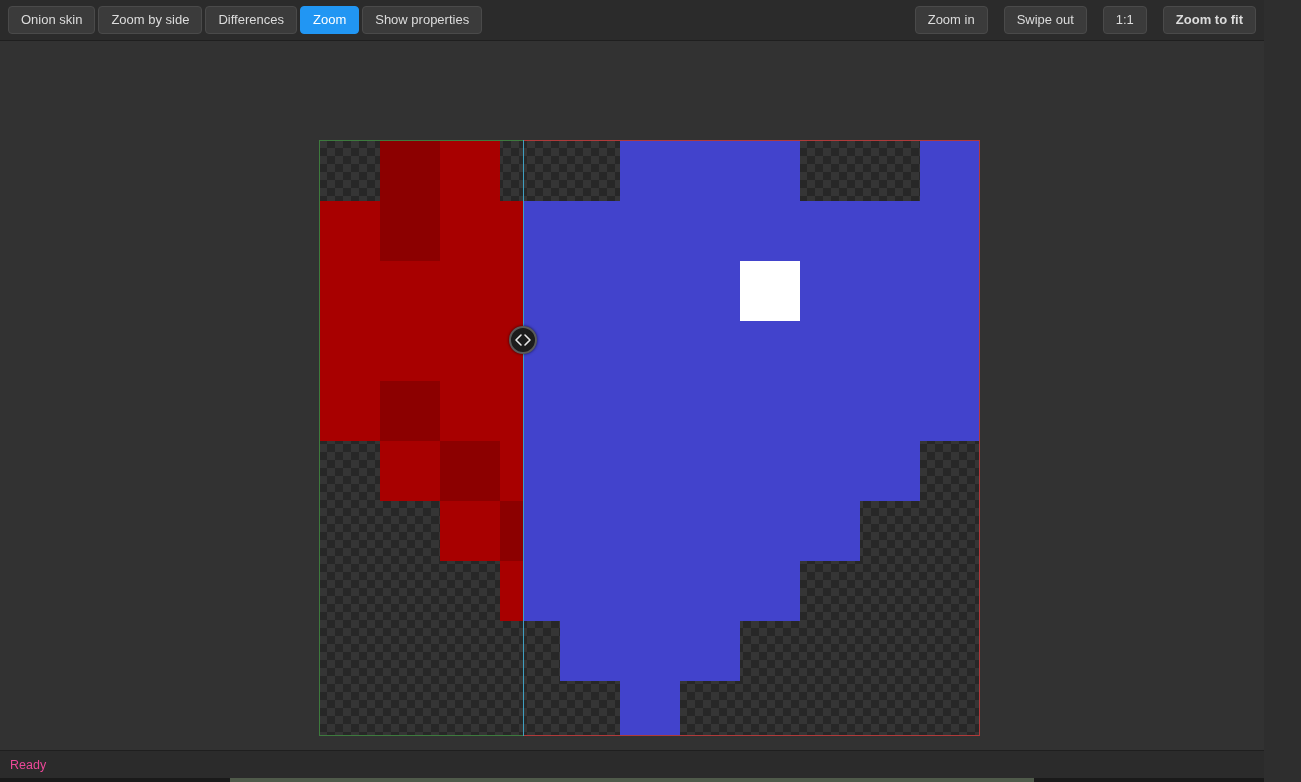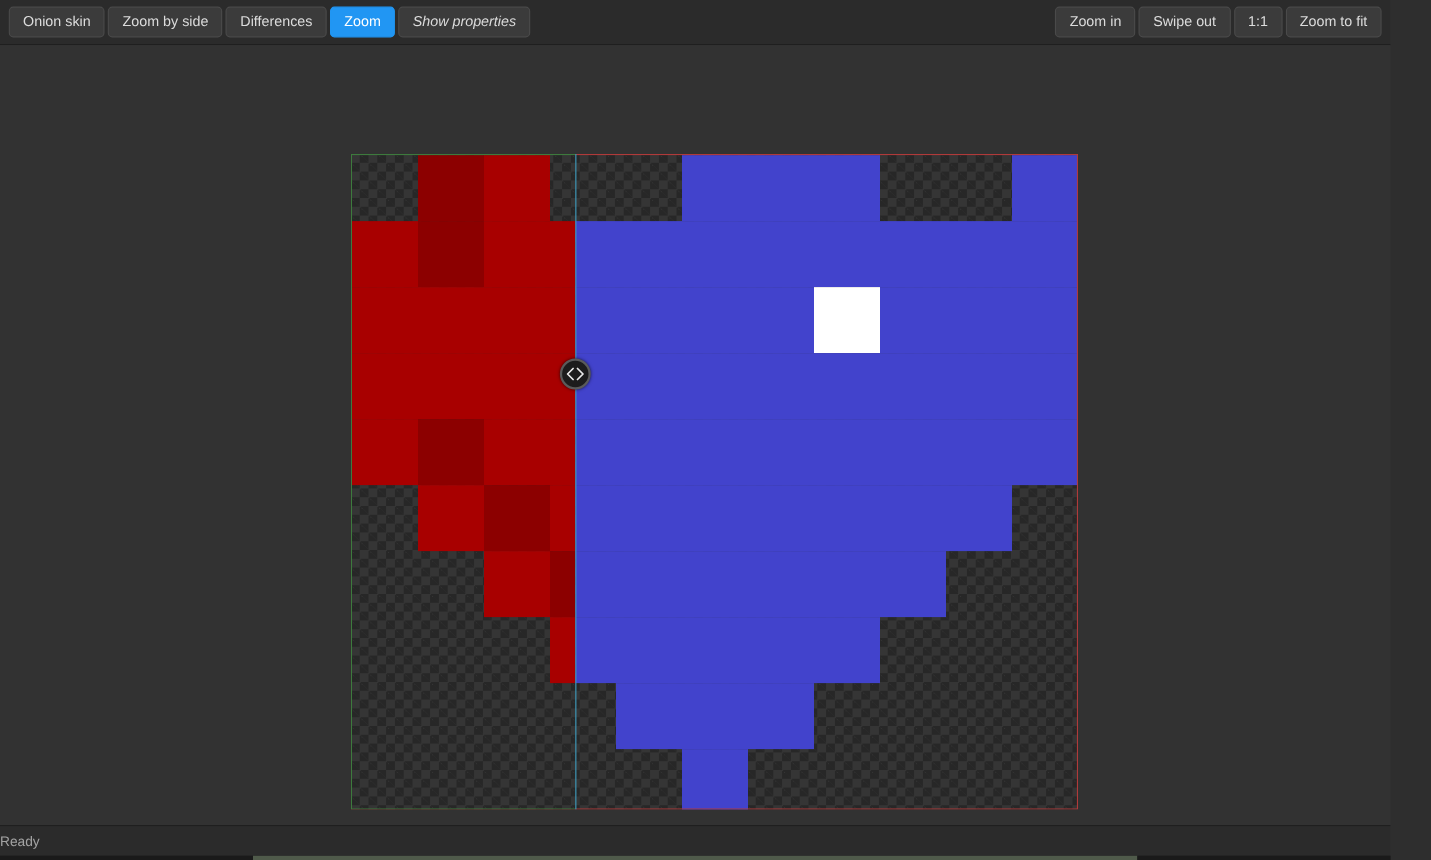--- a/index.html
+++ b/index.html
@@ -45,23 +45,23 @@
     cursor: pointer;
     white-space: nowrap;
     user-select: none;
     text-align: center;
   }
   .tbtn.active {
     background: #2196f3;
     border-color: #2196f3;
     color: #ffffff;
   }
-  .tbtn.last { margin-right: 4px; font-style: italic; }
-  .right-group .tbtn { margin-right: 3px; }
-  .right-group .tbtn:last-child { margin-right: 0; }
+  .tbtn.last { margin-right: 4px; }
+  .right-group .tbtn { margin-right: 16px; }
+  .right-group .tbtn:last-child { margin-right: 0; font-weight: bold; }
 
   
   #canvas-area {
     position: relative;
     flex: 1 1 auto;
     background: #323232;
     overflow: hidden;
   }
 
   #image-frame {
@@ -147,25 +147,25 @@
     z-index: 20;
   }
   #swipe-handle svg { display: block; }
 
   
   #statusbar {
     height: 28px;
     min-height: 28px;
     background: #2b2b2b;
     border-top: 1px solid #1f1f1f;
-    color: #a3a3a3;
+    color: #ec4899;
     font-size: 12.5px;
     display: flex;
     align-items: center;
-    padding: 0 0;
+    padding: 0 10px;
   }
   #bottom-strip {
     height: 4px;
     min-height: 4px;
     background: #1c1c1c;
     display: flex;
   }
   #bottom-strip .seg-dark { flex: 0 0 230px; background: #1a1a1a; }
   #bottom-strip .seg-lite { flex: 1 1 auto; background: #4f5a4a; }
   #bottom-strip .seg-dark2 { flex: 0 0 230px; background: #1a1a1a; }

